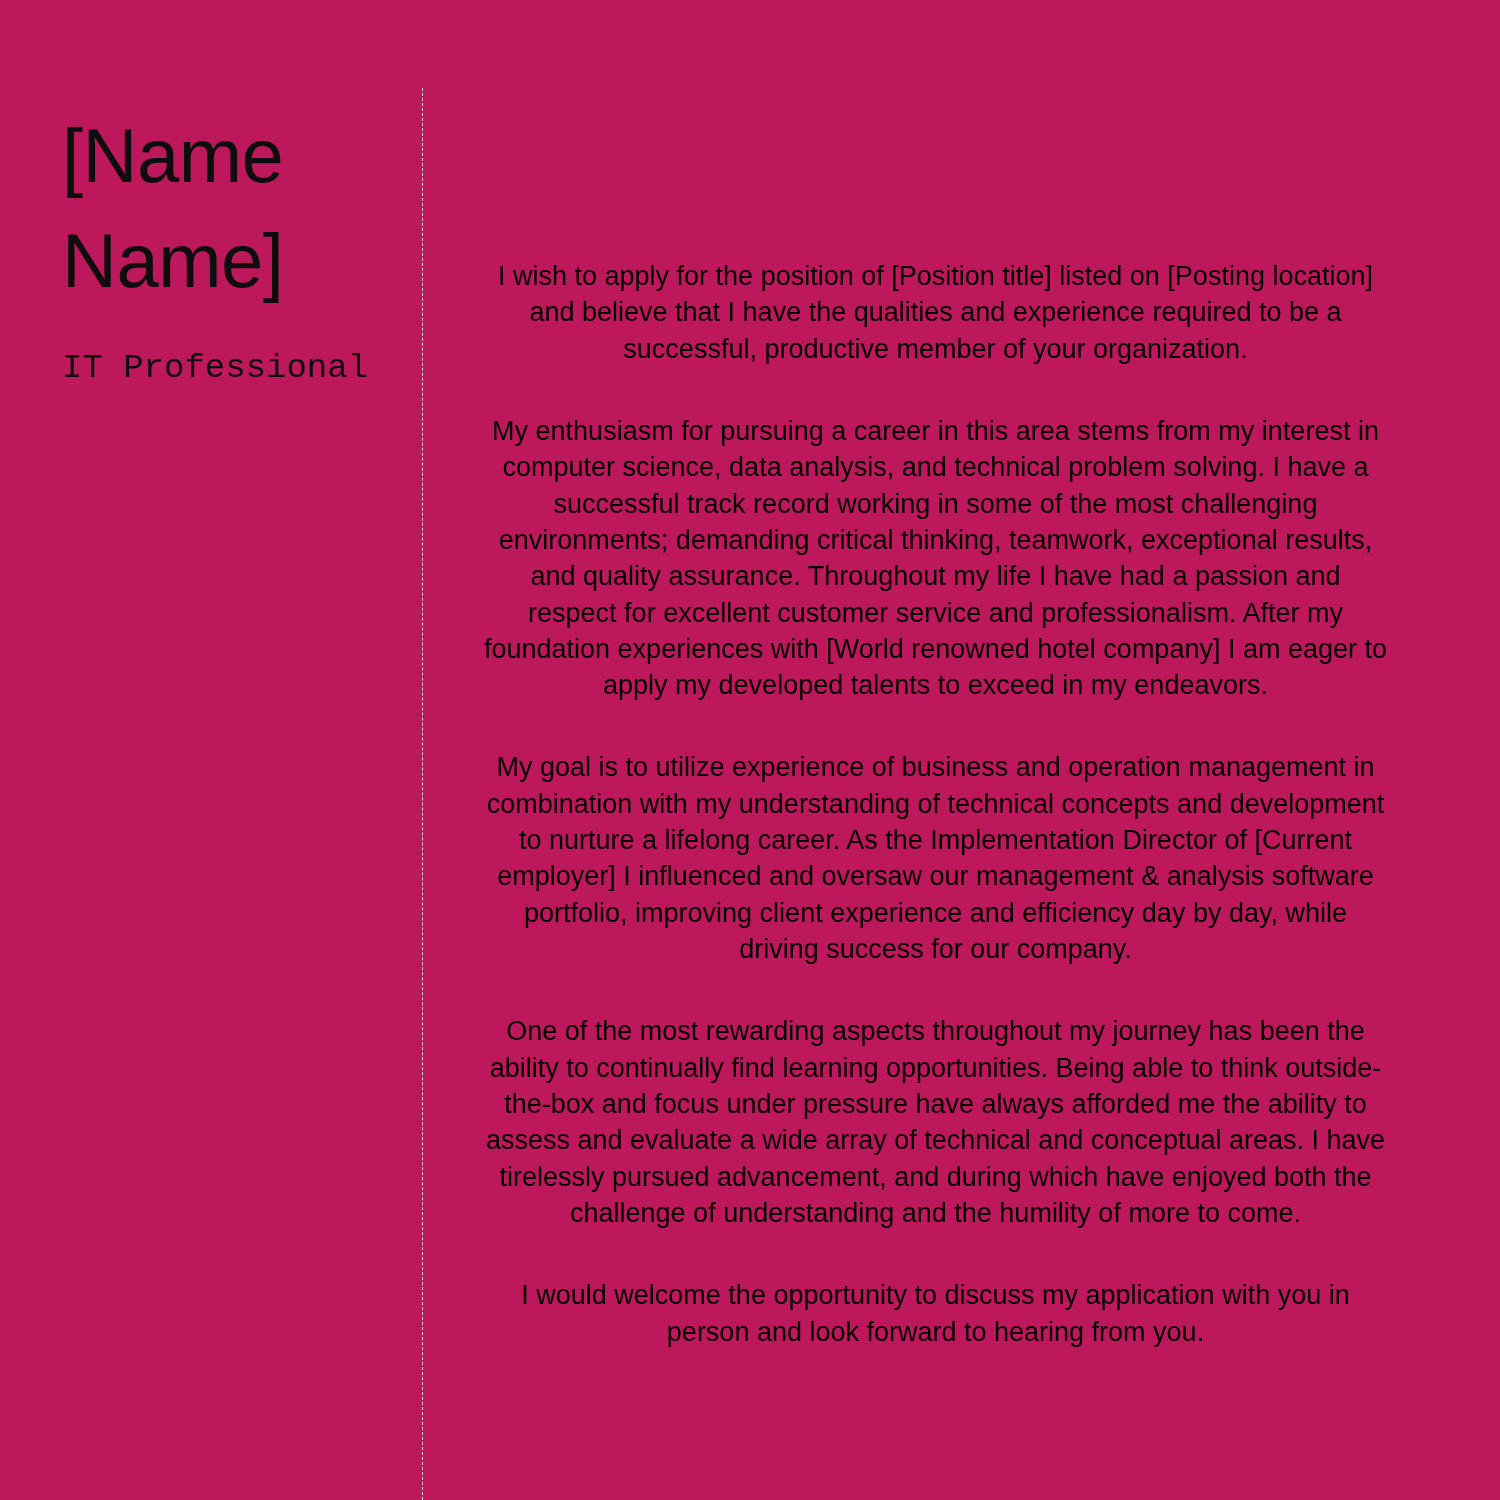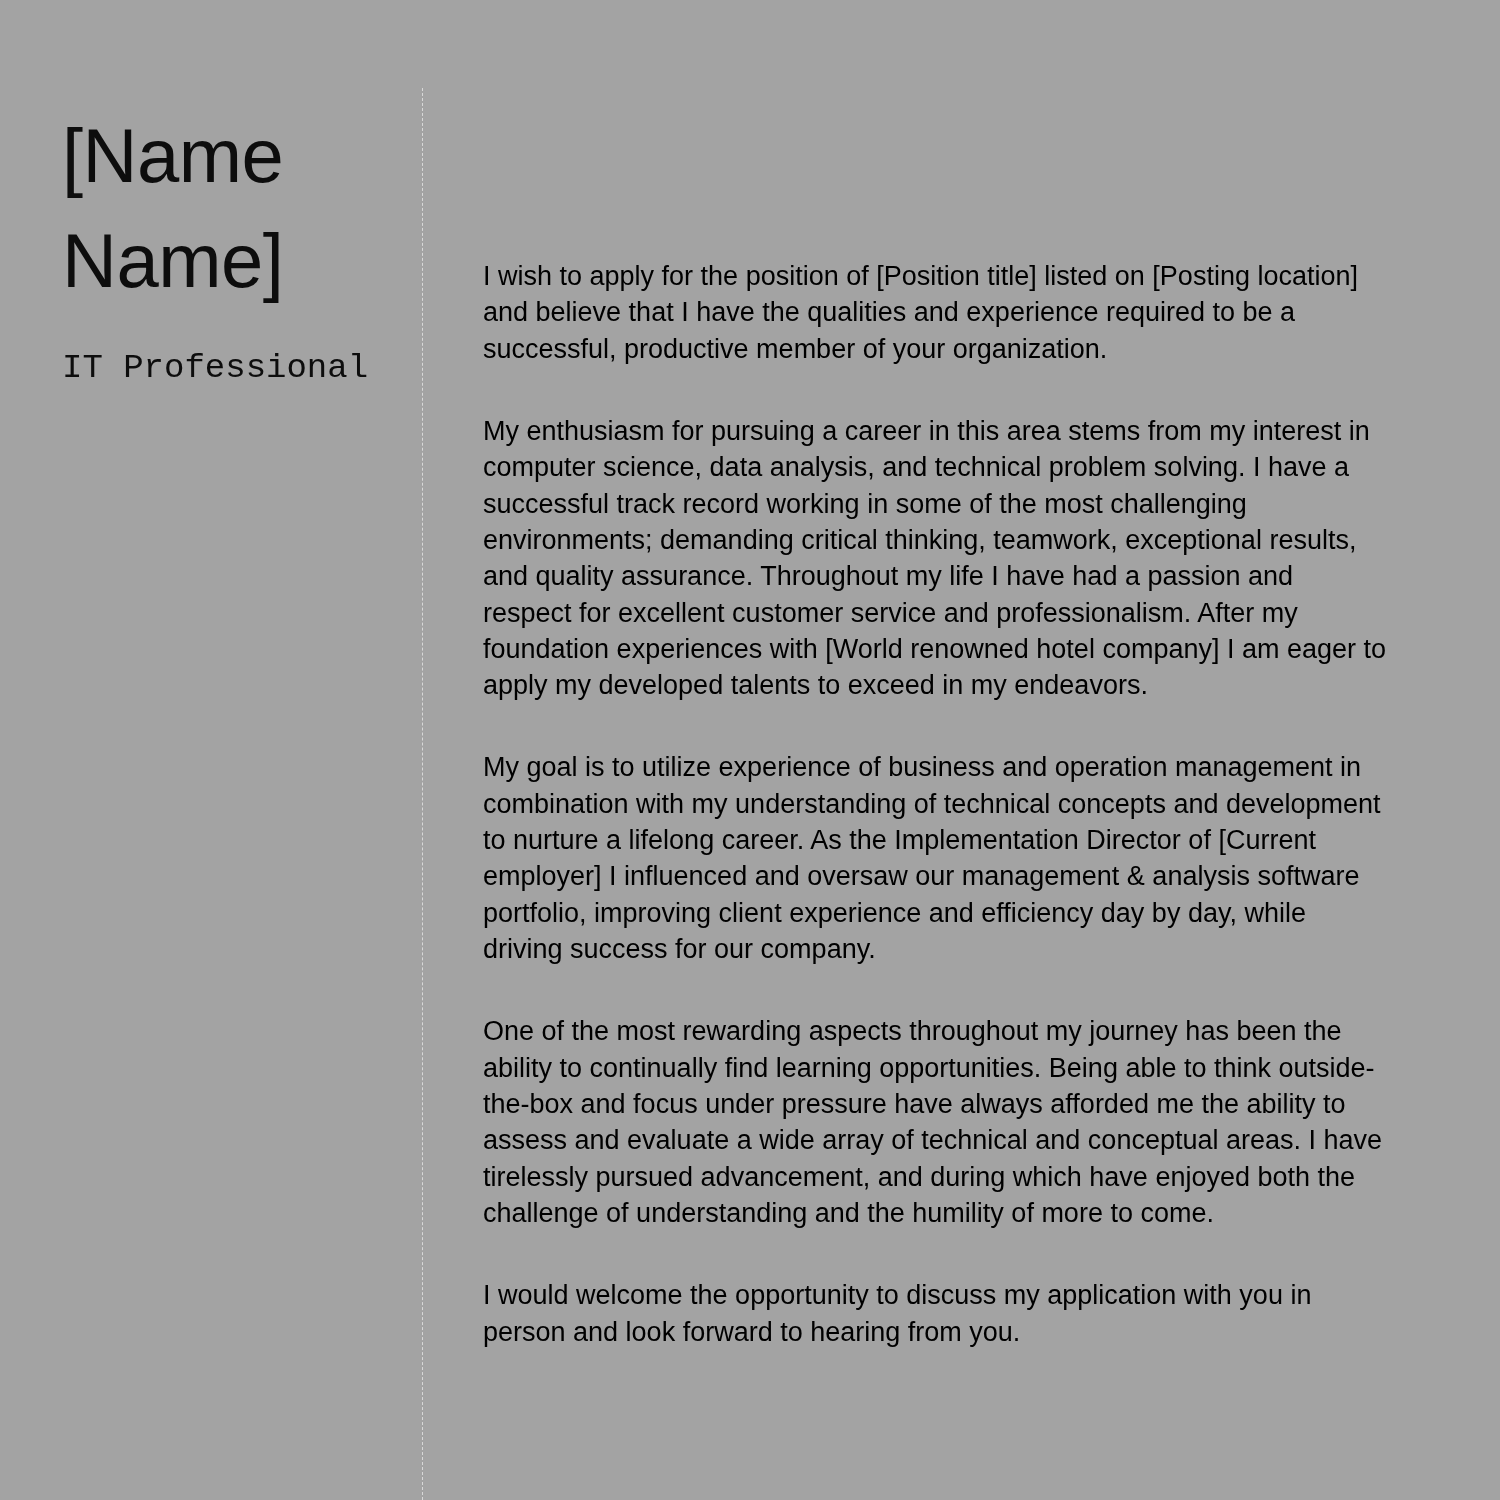--- a/index.html
+++ b/index.html
@@ -13,21 +13,21 @@
     font-family: "Liberation Sans", sans-serif;
     color: #000000;
     overflow: hidden;
     position: relative;
   }
 
   .page {
     position: relative;
     width: 1500px;
     height: 1500px;
-    background: #a3a3a3;
+    background: #be185d;
     box-sizing: border-box;
   }
 
   
   .header-col {
     position: absolute;
     left: 62px;
     top: 104px;
     width: 330px;
   }
@@ -77,21 +77,21 @@
   .salutation {
     font-size: 27px;
     line-height: 1.34;
     margin: 0 0 46px 0;
   }
 
   .body-para {
     font-size: 27px;
     line-height: 1.345;
     margin: 0 0 46px 0;
-    text-align: left;
+    text-align: center;
   }
 
   .body-para:last-child {
     margin-bottom: 0;
   }
 </style>
 </head>
 <body>
 
 <div class="page">

